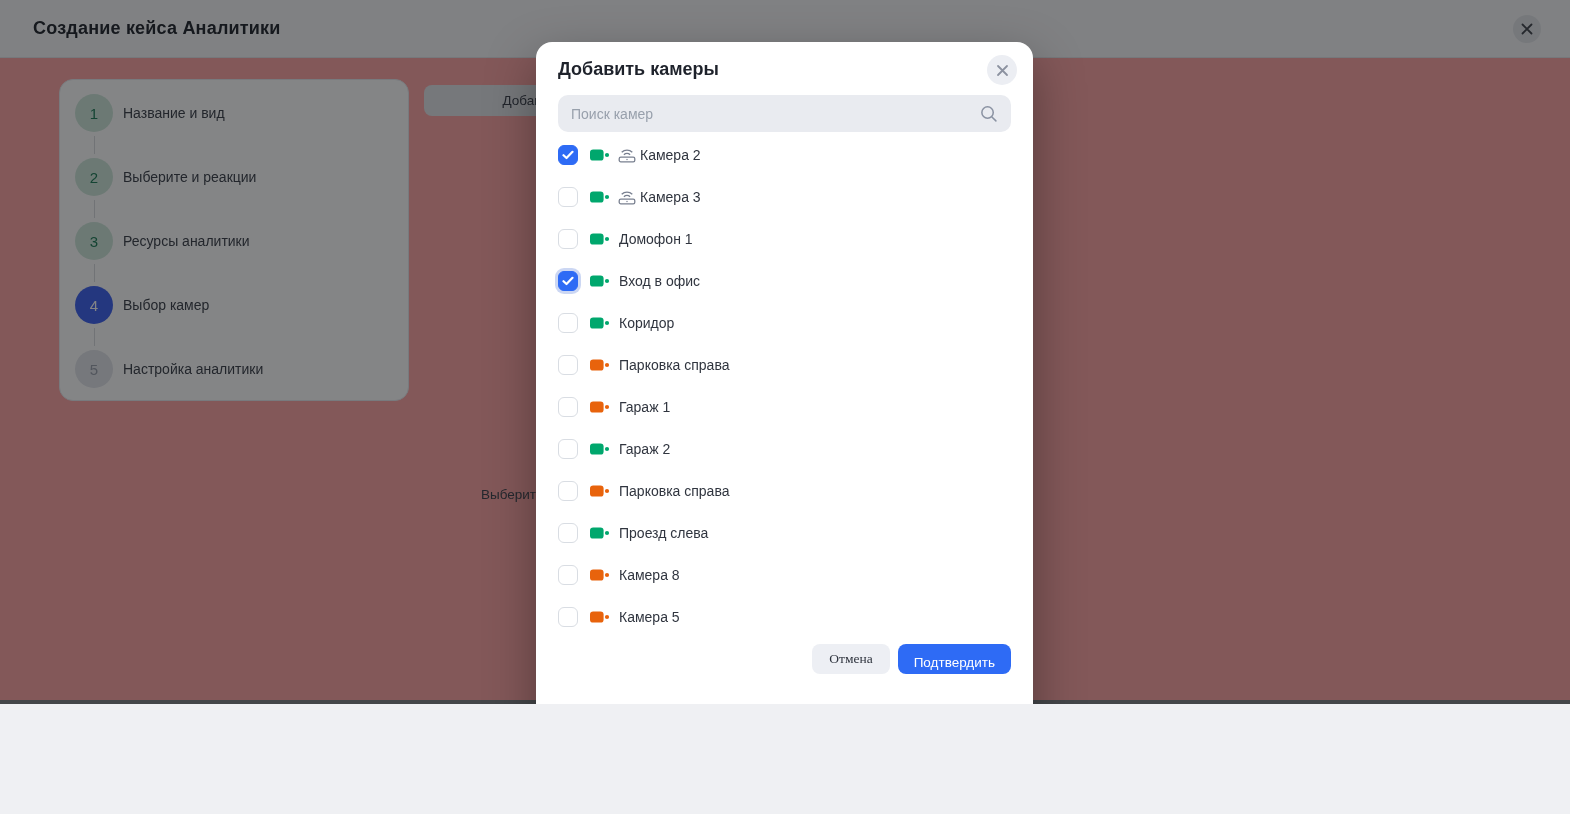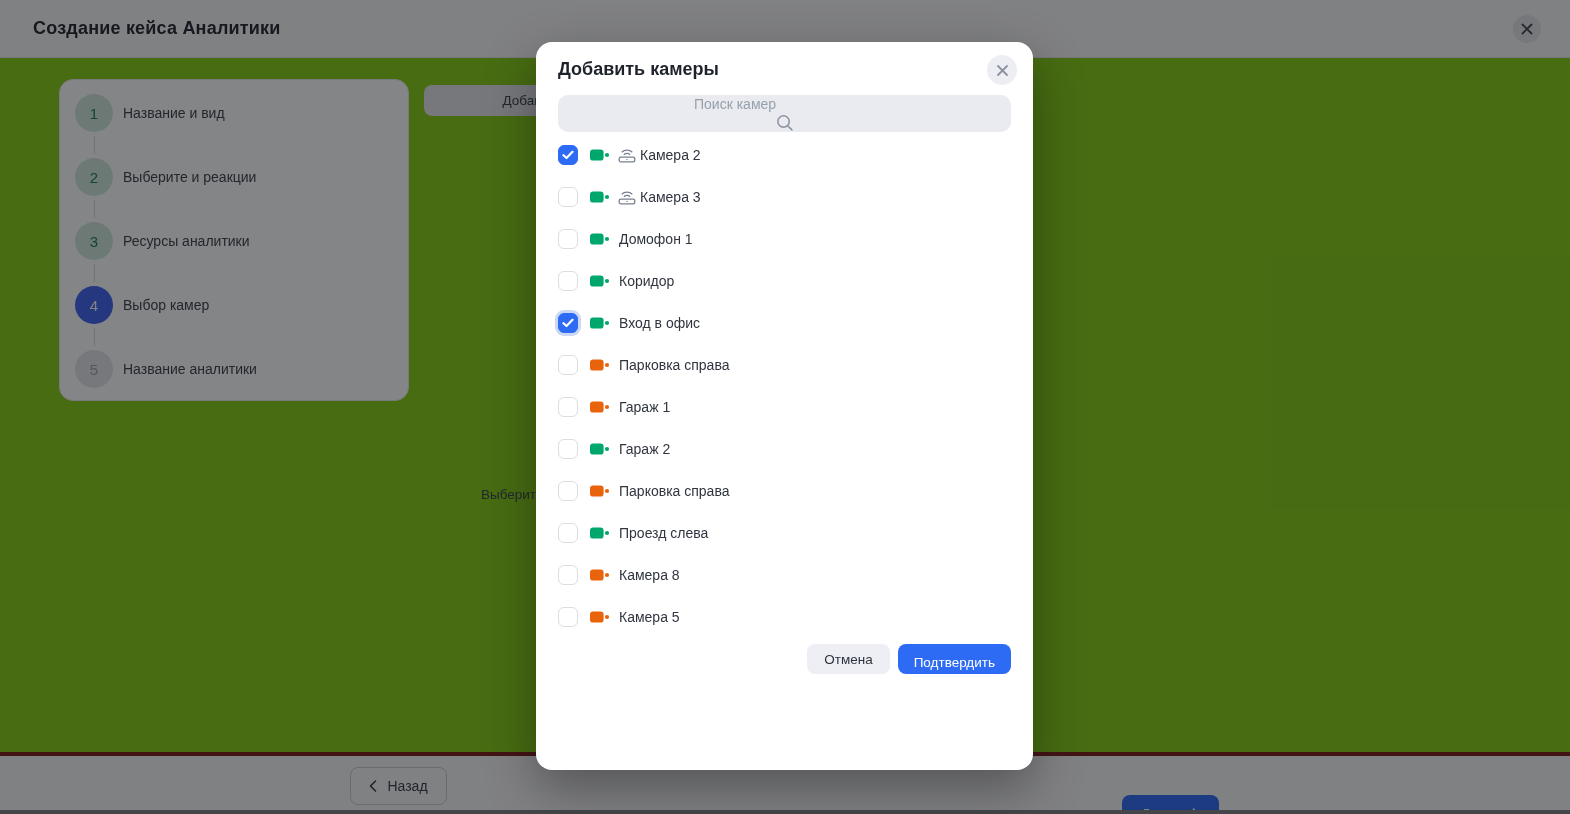--- a/index.html
+++ b/index.html
@@ -1,18 +1,18 @@
 <!DOCTYPE html>
 <html style="--accent: #2e6bf5; --cam-green: #00a76d; --cam-orange: #e8630c; --step-done-bg: #cfe7db; --step-done-text: #1f7c58; --step-active-bg: #3f62f0; --step-pending-bg: #e2e4ea;"><head>
 <meta charset="utf-8">
 <style>
   * { margin:0; padding:0; box-sizing:border-box; }
   html,body { width:1570px; height:814px; }
   body { font-family:"Liberation Sans", sans-serif; background:#eff0f3; }
-  .page { position:relative; width:1570px; height:814px; overflow:hidden; background:#84cc16; }
+  .page { position:relative; width:1570px; height:704px; overflow:hidden; background:#fca5a5; }
 
   
   .app-header { position:absolute; left:0; top:0; right:0; height:58px; background:#f6f7f9;
                 border-bottom:1px solid #e2e4e9; display:flex; align-items:center; padding:0 33px; }
   .app-title { font-size:18px; font-weight:bold; color:#22262e; letter-spacing:.2px; }
   .app-close { position:absolute; right:29px; top:15px; width:28px; height:28px; border-radius:50%;
                background:#e3e5e9; display:flex; align-items:center; justify-content:center; cursor:pointer; }
 
   
   .steps-card { position:absolute; left:59px; top:79px; width:350px; height:322px; background:#ffffff;
@@ -45,41 +45,41 @@
 
   
   .overlay { position:absolute; inset:0; background:rgba(10,11,14,0.5); z-index:50; }
   .modal { position:absolute; left:536px; top:42px; width:497px; height:728px; background:#ffffff;
            border-radius:16px; z-index:60; box-shadow:0 18px 50px rgba(0,0,0,.35); padding:0 22px; }
   .modal-title { padding-top:17px; font-size:18px; font-weight:bold; color:#1e222b; }
   .modal-close { position:absolute; top:13px; right:16px; width:30px; height:30px; border-radius:50%;
                  background:#eceef3; display:flex; align-items:center; justify-content:center; cursor:pointer; }
 
   .search-wrap { margin-top:15px; height:37px; background:#e9ebf0; border-radius:10px; display:flex;
-                 align-items:center; padding:0 13px;flex-direction:column; }
+                 align-items:center; padding:0 13px; }
   .search-wrap input { flex:1; border:none; outline:none; background:transparent; font-size:14px;
                        color:#333a46; font-family:"Liberation Sans", sans-serif; }
   .search-wrap input::placeholder { color:#98a0ac; }
 
   .cam-list { margin-top:2px; }
   .cam-row { height:42px; display:flex; align-items:center; }
   .checkbox { width:20px; height:20px; border-radius:6px; border:1.5px solid #d9dde3; background:#fff;
               margin-right:12px; flex:0 0 20px; display:flex; align-items:center; justify-content:center;
               cursor:pointer; }
   .checkbox.checked { background:var(--accent); border-color:var(--accent); }
   .checkbox.focused { box-shadow:0 0 0 3px rgba(110,140,220,0.35); }
   .cam-icon { display:flex; margin-right:8px; }
   .cam-icon.green  svg { fill:var(--cam-green); }
   .cam-icon.orange svg { fill:var(--cam-orange); }
   .gw-icon { display:flex; margin-right:3px; margin-left:-2px; color:#798090; }
   .cam-name { font-size:14px; color:#30353f; }
 
   .modal-footer { display:flex; justify-content:flex-end; gap:8px; margin-top:6px; }
   .btn-cancel { height:30px; padding:0 17px; border:none; border-radius:8px; background:#edeff4;
-                color:#2e333d; font-size:13.5px; font-family:Liberation Sans, sans-serif; cursor:pointer; }
+                color:#2e333d; font-size:13.5px; font-family:Liberation Serif, serif; cursor:pointer; }
   .btn-confirm { height:30px; padding:11px 16px; border:none; border-radius:8px; background:var(--accent);
                  color:#ffffff; font-size:13.5px; font-family:"Liberation Sans", sans-serif; cursor:pointer; }
 </style>
 </head>
 <body>
 
 <div class="page">
 
   <div class="app-header">
     <div class="app-title">Создание кейса Аналитики</div>
@@ -107,21 +107,21 @@
        <div class="step-label">Ресурсы аналитики</div>
      </div>
         <div class="step-connector"></div>
         <div class="step">
        <div class="step-circle active">4</div>
        <div class="step-label">Выбор камер</div>
      </div>
         <div class="step-connector"></div>
         <div class="step">
        <div class="step-circle pending">5</div>
-       <div class="step-label">Название аналитики</div>
+       <div class="step-label">Настройка аналитики</div>
      </div>
       </div>
   </div>
 
   <div class="add-btn-bg">Добавить камеры</div>
   <div class="hint-bg">Выберите камеры</div>
 
   <div class="app-footer">
     <button class="btn-back">
       <svg width="8" height="12" viewBox="0 0 8 12" fill="none">
@@ -202,44 +202,44 @@
        <span class="cam-icon green">
             <svg width="21" height="14" viewBox="0 0 21 14">
               <rect x="0" y="1.4" width="13.6" height="11.2" rx="3.2"></rect>
               <circle cx="17" cy="7" r="2.1"></circle>
             </svg>
           </span>
 
        <span class="cam-name">Домофон 1</span>
      </div>
         <div class="cam-row">
-       <div class="checkbox  "></div>
-       <span class="cam-icon green">
-            <svg width="21" height="14" viewBox="0 0 21 14">
-              <rect x="0" y="1.4" width="13.6" height="11.2" rx="3.2"></rect>
-              <circle cx="17" cy="7" r="2.1"></circle>
-            </svg>
-          </span>
-
-       <span class="cam-name">Коридор</span>
-     </div>
-        <div class="cam-row">
        <div class="checkbox checked focused">
             <svg width="12" height="10" viewBox="0 0 12 10" fill="none">
               <path d="M1.5 5.2 L4.5 8 L10.5 1.8" stroke="#ffffff" stroke-width="2.2" stroke-linecap="round" stroke-linejoin="round"></path>
             </svg>
           </div>
        <span class="cam-icon green">
             <svg width="21" height="14" viewBox="0 0 21 14">
               <rect x="0" y="1.4" width="13.6" height="11.2" rx="3.2"></rect>
               <circle cx="17" cy="7" r="2.1"></circle>
             </svg>
           </span>
 
        <span class="cam-name">Вход в офис</span>
+     </div>
+        <div class="cam-row">
+       <div class="checkbox  "></div>
+       <span class="cam-icon green">
+            <svg width="21" height="14" viewBox="0 0 21 14">
+              <rect x="0" y="1.4" width="13.6" height="11.2" rx="3.2"></rect>
+              <circle cx="17" cy="7" r="2.1"></circle>
+            </svg>
+          </span>
+
+       <span class="cam-name">Коридор</span>
      </div>
         <div class="cam-row">
        <div class="checkbox  "></div>
        <span class="cam-icon orange">
             <svg width="21" height="14" viewBox="0 0 21 14">
               <rect x="0" y="1.4" width="13.6" height="11.2" rx="3.2"></rect>
               <circle cx="17" cy="7" r="2.1"></circle>
             </svg>
           </span>
 

